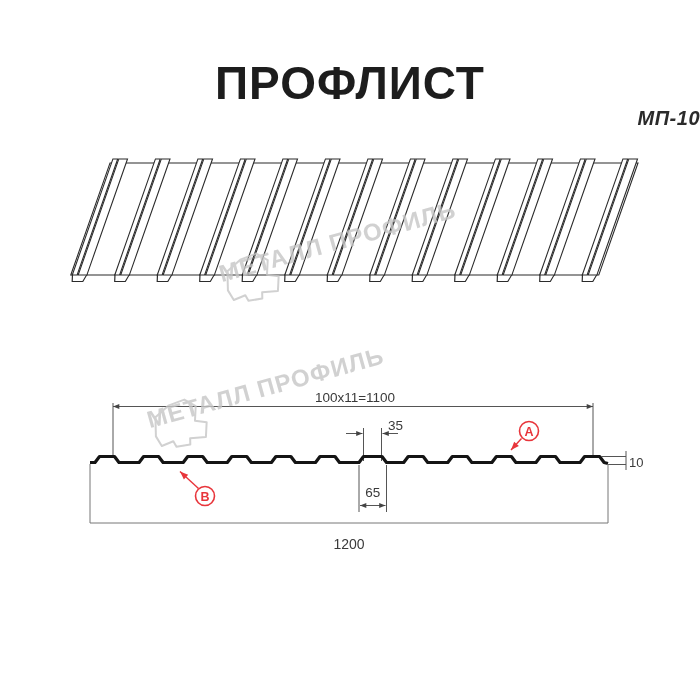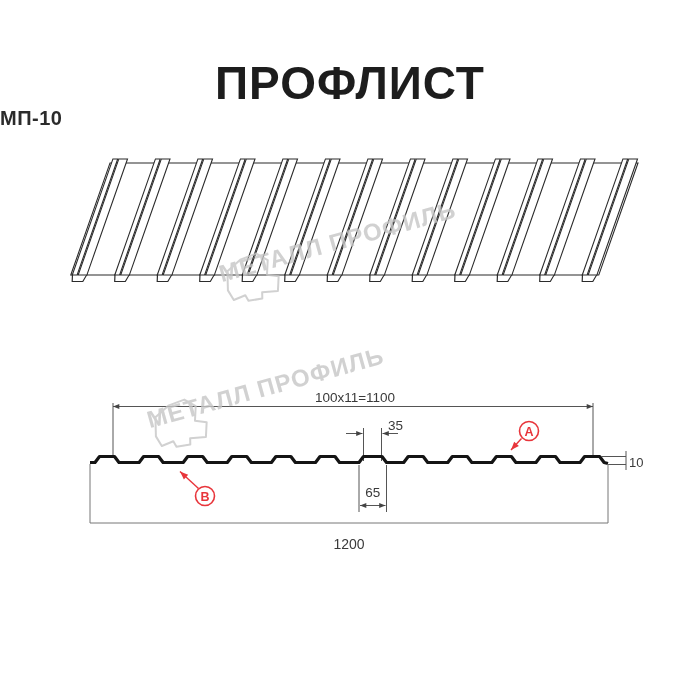--- a/index.html
+++ b/index.html
@@ -1,21 +1,21 @@
 <!DOCTYPE html>
 <html><head>
 <meta charset="utf-8">
 <style>
   html,body{margin:0;padding:0;background:#ffffff;}
   #page{position:relative;width:700px;height:700px;background:#ffffff;overflow:hidden;
         font-family:"Liberation Sans", sans-serif;}
   .title{position:absolute;left:0;right:0;top:56px;text-align:center;
          font-size:46px;font-weight:800;letter-spacing:1px;color:#1d1d1d;}
-  .subtitle{position:absolute;left:0;right:0;top:107px;text-align:left;
-            font-size:20px;font-weight:600;letter-spacing:.5px;color:#2b2b2b;}
+  .subtitle{position:absolute;left:0;right:0;top:107px;text-align:right;
+            font-size:20px;font-weight:600;letter-spacing:.5px;color:#2b2b2b;font-style:italic;}
   .caption{position:absolute;left:0;right:0;top:619px;text-align:center;
            font-size:17px;font-weight:600;letter-spacing:.4px;color:#3a3a3a;}
   svg{position:absolute;left:0;top:0;}
   svg text{font-family:"Liberation Sans", sans-serif;fill:#3a3a3a;}
   .dimtxt{font-size:13.5px;}
   .dimtxt-sm{font-size:13px;}
   .redletter{font-size:12.5px;font-weight:700;fill:#e8353b;}
   .watermark{position:absolute;display:flex;align-items:flex-end;gap:7px;
              color:#c6c6c6;opacity:.8;transform-origin:0 100%;transform:rotate(-15.5deg);
              pointer-events:none;}

